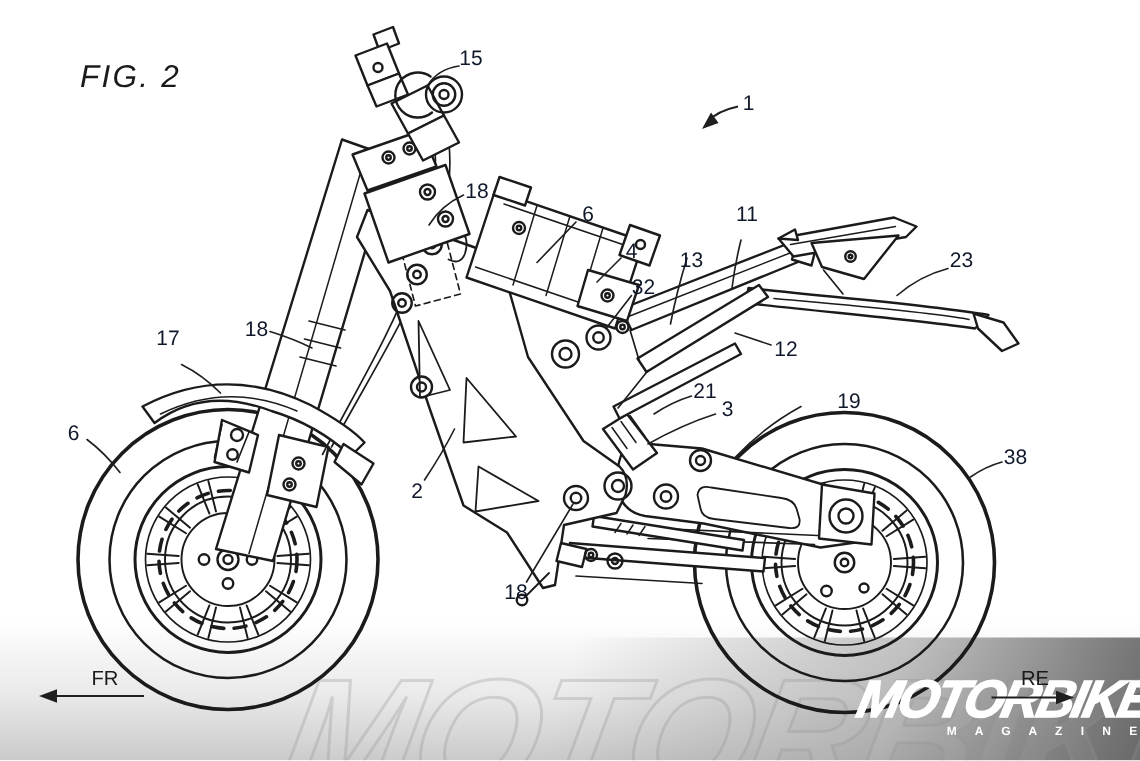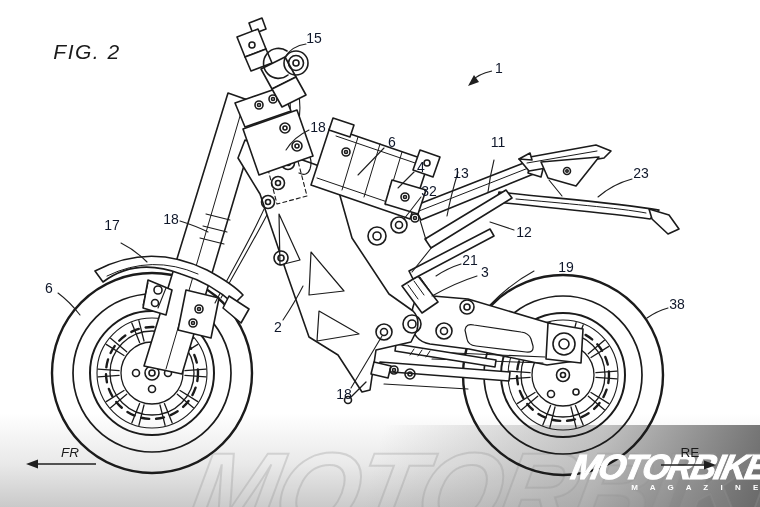--- a/index.html
+++ b/index.html
@@ -294,16 +294,16 @@
   <div class="lbl" style="left:171px;top:219px;">18</div>
   <div class="lbl" style="left:112px;top:225px;">17</div>
   <div class="lbl" style="left:49px;top:288px;">6</div>
   <div class="lbl" style="left:278px;top:327px;">2</div>
   <div class="lbl" style="left:344px;top:394px;">18</div>
   <div class="lbl" style="left:470px;top:260px;">21</div>
   <div class="lbl" style="left:485px;top:272px;">3</div>
   <div class="lbl" style="left:542px;top:267px;margin-left:24px;">19</div>
   <div class="lbl" style="left:677px;top:304px;">38</div>
 
-  <div class="lbl dir" style="left:70px;top:452px;font-style:italic;">FR</div>
+  <div class="lbl dir" style="left:70px;top:452px;">FR</div>
   <div class="lbl dir" style="left:690px;top:452px;">RE</div>
 
 </div>
 
 </body></html>

